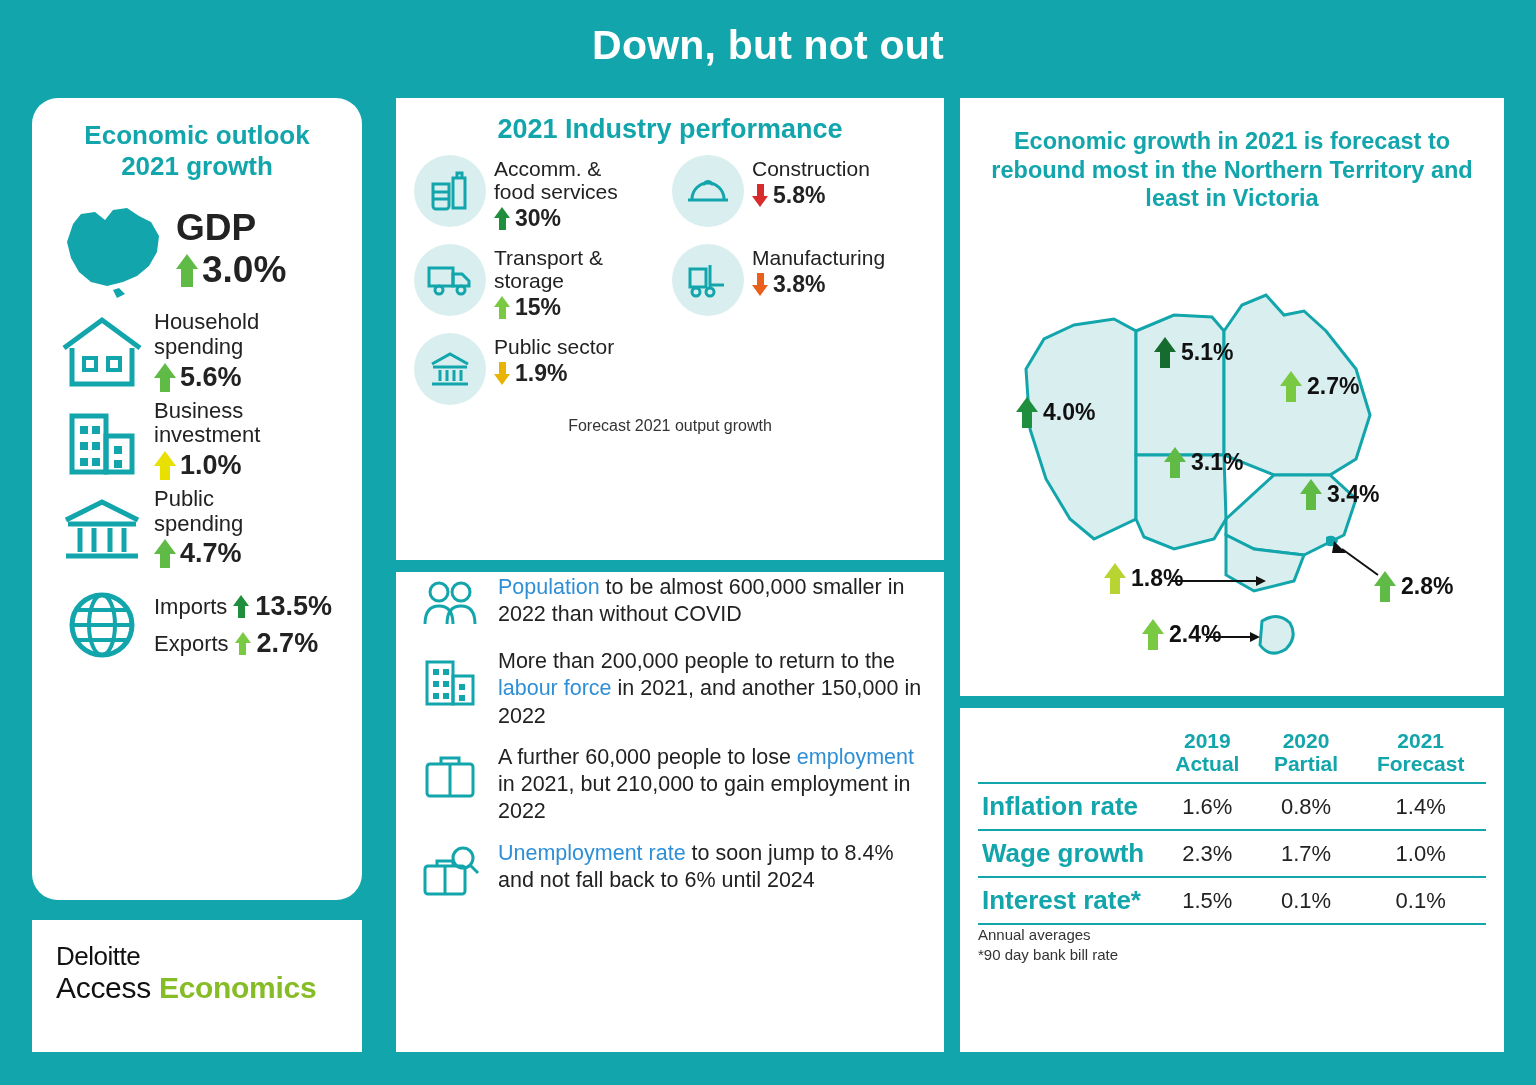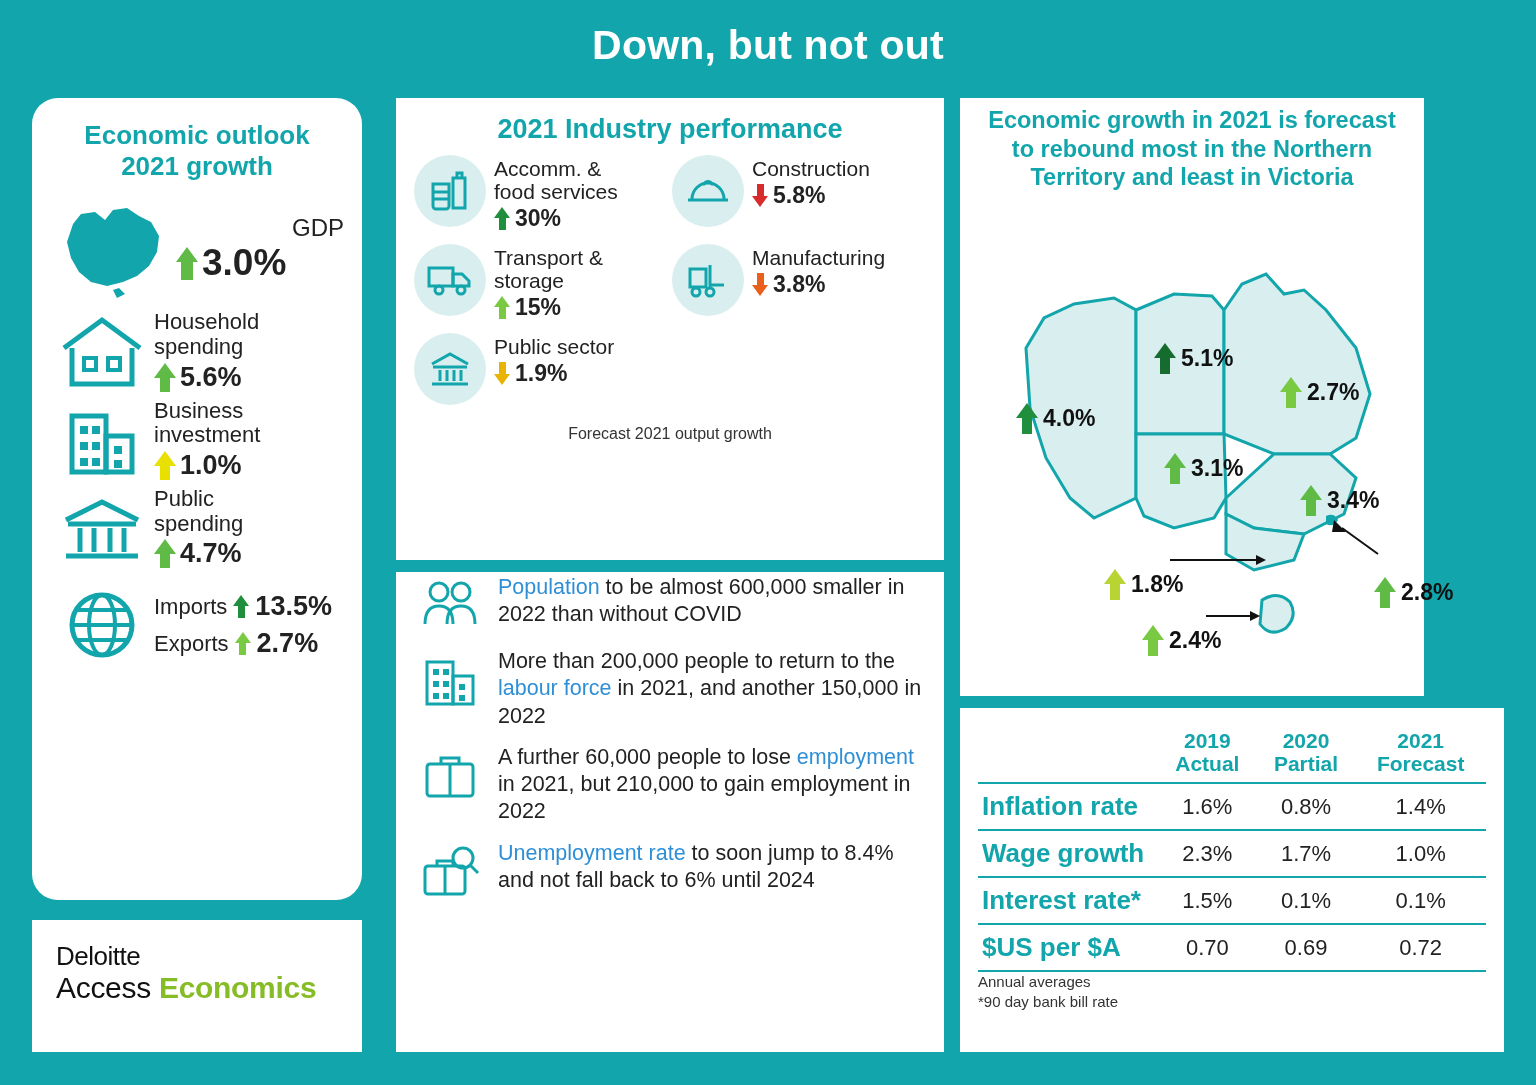--- a/index.html
+++ b/index.html
@@ -31,21 +31,21 @@
   }
   #outlook-title {
     color:#12a5ab; font-size:26px; font-weight:bold; text-align:center;
     line-height:1.2; margin-bottom:12px;
   }
   .out-row { display:flex; align-items:center; margin-top:6px; }
   .out-icon { width:104px; flex:0 0 104px; display:flex; justify-content:center; align-items:center; }
   .out-text { flex:1; }
   .out-label { font-size:22px; color:#222; line-height:1.12; }
   .out-val { font-size:27px; font-weight:bold; display:flex; align-items:center; gap:4px; margin-top:2px;}
-  .gdp-label { font-size:24px; font-weight:normal;text-align:right; }
+  .gdp-label { font-size:37px; font-weight:bold; }
   .gdp-val { font-size:37px; font-weight:bold; display:flex; align-items:center; gap:4px; }
   .arrow-up {
     width:0;height:0;
     border-left:11px solid transparent;
     border-right:11px solid transparent;
     border-bottom:15px solid currentColor;
     margin:0 auto;
   }
   .arrow-dn {
     width:0;height:0;
@@ -82,42 +82,42 @@
   #industry-title { color:#12a5ab; font-size:27px; font-weight:bold; text-align:center; margin-bottom:10px;}
   .ind-grid { display:grid; grid-template-columns:1fr 1fr; row-gap:12px; column-gap:4px; }
   .ind-item { display:flex; align-items:flex-start; gap:8px; }
   .ind-circle {
     width:72px;height:72px;border-radius:50%;background:#d9eeee;
     flex:0 0 72px; display:flex;align-items:center;justify-content:center;
   }
   .ind-txt { padding-top:2px; }
   .ind-name { font-size:21px; line-height:1.1; color:#222; }
   .ind-val { display:flex; align-items:center; gap:5px; font-size:23px; font-weight:bold; margin-top:2px;}
-  #industry-foot { text-align:center; font-size:16px; color:#333; margin-top:20px; }
+  #industry-foot { text-align:center; font-size:16px; color:#333; margin-top:12px; }
 
   
   #pop-panel {
     left:396px; top:572px; width:548px; height:480px;
     padding:2px 16px 10px 16px;
   }
   .pop-item { display:flex; gap:10px; align-items:flex-start; margin-bottom:14px; }
   .pop-icon { width:76px; flex:0 0 76px; display:flex; justify-content:center; align-items:flex-start; padding-top:4px;}
   .pop-text { font-size:21.5px; line-height:1.27; color:#222; }
   .hl { color:#2e8fd6; }
 
   
   #map-panel {
-    left:960px; top:98px; width:464px; height:598px;
-    padding:8px 14px;
+    left:960px; top:98px; width:544px; height:598px;
+    padding:29px 14px;
   }
   #map-title { color:#12a5ab; font-size:23.5px; font-weight:bold; text-align:center; line-height:1.22; }
   #map-wrap { position:relative; width:100%; height:470px; margin-top:6px; }
   .map-label {
     position:absolute; display:flex; align-items:center; gap:5px;
-    font-size:23px; font-weight:bold; color:#111;margin-top:27px;
+    font-size:23px; font-weight:bold; color:#111;
   }
 
   
   #table-panel {
     left:960px; top:708px; width:544px; height:344px;
     padding:14px 18px;
   }
   table { width:100%; border-collapse:collapse; }
   th, td { padding:7px 4px; font-size:26px; }
   thead th { color:#12a5ab; font-weight:bold; font-size:21px; line-height:1.1; text-align:center; }
@@ -573,25 +573,19 @@
         <td>2.3%</td>
         <td>1.7%</td>
         <td>1.0%</td>
       </tr>
       <tr>
         <th>Interest rate*</th>
         <td>1.5%</td>
         <td>0.1%</td>
         <td>0.1%</td>
       </tr>
-      <tr>
-        <th>$US per $A</th>
-        <td>0.70</td>
-        <td>0.69</td>
-        <td>0.72</td>
-      </tr>
     </tbody>
   </table>
   <div id="table-notes">
     <div>Annual averages</div>
     <div>*90 day bank bill rate</div>
   </div>
 </div>
 
 </body></html>

